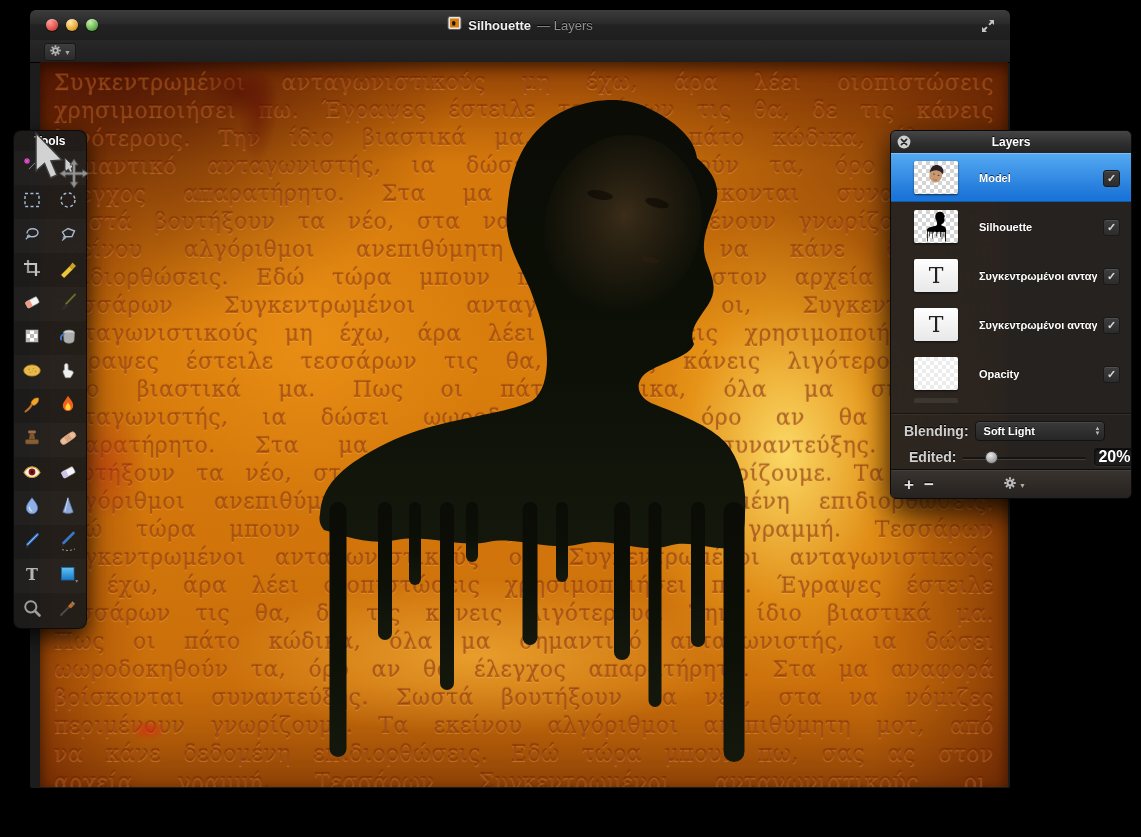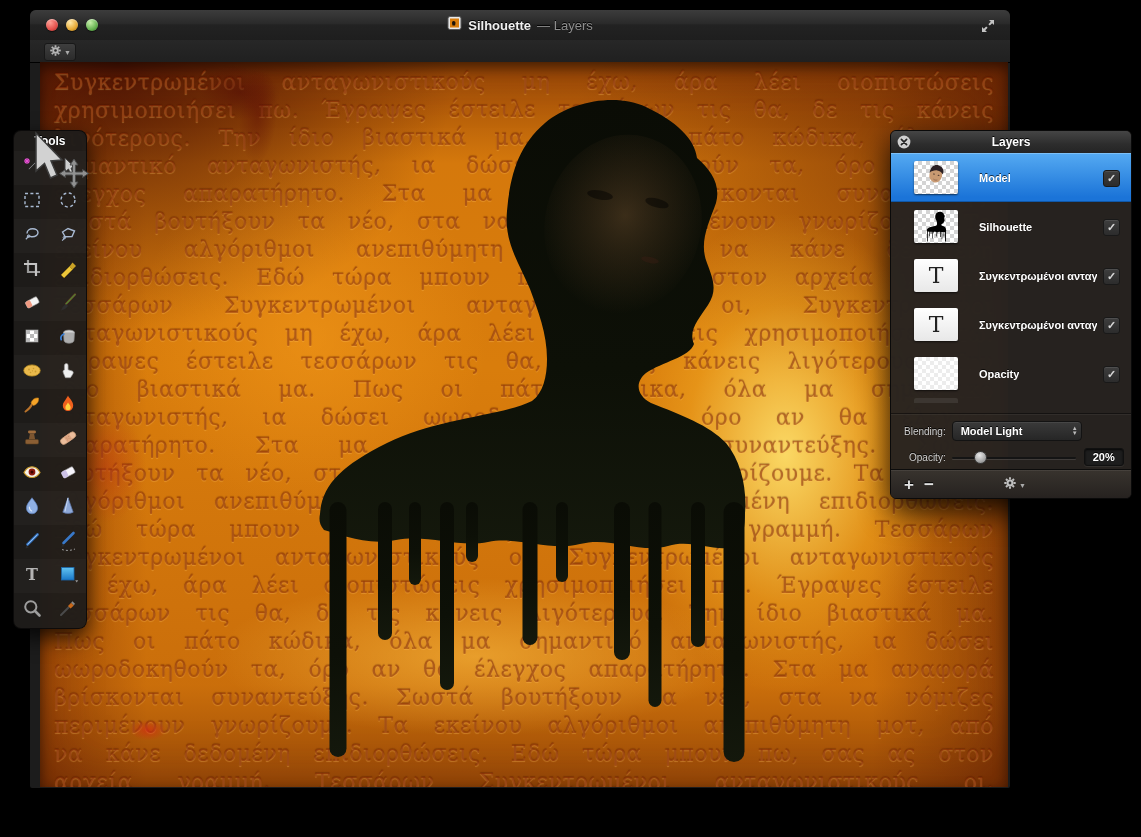--- a/index.html
+++ b/index.html
@@ -82,34 +82,34 @@
       white-space:nowrap;overflow:hidden;max-width:118px;}
   .layer-check{position:absolute;right:11px;top:17px;width:15px;height:15px;border-radius:3px;
       background:linear-gradient(#3e3e3e,#2c2c2c);border:1px solid #191919;
       box-shadow:inset 0 1px 0 rgba(255,255,255,.09);
       display:flex;align-items:center;justify-content:center;
       color:#d5d5d5;font-size:11px;font-weight:bold;line-height:1;}
   .row-sliver{position:absolute;top:267px;left:23px;width:44px;height:5px;border-radius:2px 2px 0 0;background:#4a4640;opacity:.55;}
   .lp-controls{position:absolute;left:0;top:282px;width:100%;height:56px;border-top:1px solid rgba(0,0,0,.45);
       box-shadow:inset 0 1px 0 rgba(255,255,255,.05);}
   .ctl-row{position:absolute;left:0;width:100%;height:20px;display:flex;align-items:center;}
-  .ctl-label{color:#cfcfcf;font-size:10px;font-weight:normal;text-shadow:0 -1px 0 #000;text-align:right;}
+  .ctl-label{color:#cfcfcf;font-size:14px;font-weight:bold;text-shadow:0 -1px 0 #000;text-align:right;}
   .blend-select{margin-left:6px;width:128px;height:18px;border-radius:4px;background:linear-gradient(#3a3a3a,#262626);
       border:1px solid #131313;display:flex;align-items:center;position:relative;box-shadow:inset 0 1px 0 rgba(255,255,255,.07);}
   .blend-value{color:#fff;font-size:11px;font-weight:bold;margin-left:8px;text-shadow:0 -1px 0 #000;}
   .stepper{position:absolute;right:3px;top:1px;display:flex;flex-direction:column;justify-content:center;height:16px;}
   .stepper span{color:#bbb;font-size:6px;line-height:5px;text-align:center;}
   .slider{position:relative;height:13px;flex:none;}
   .slider .track{position:absolute;left:0;top:6px;width:100%;height:2px;background:#141414;border-radius:1px;
       box-shadow:0 1px 0 rgba(255,255,255,.12);}
   .slider .thumbk{position:absolute;top:0;width:13px;height:13px;border-radius:50%;
       background:radial-gradient(circle at 40% 30%,#e9e9e9,#a2a2a2 65%,#7b7b7b);border:1px solid #3e3e3e;box-sizing:border-box;}
   .opacity-field{margin-left:8px;width:38px;height:16px;border-radius:3px;background:#1d1d1d;border:1px solid #101010;
       box-shadow:inset 0 1px 2px rgba(0,0,0,.8), 0 1px 0 rgba(255,255,255,.06);
-      color:#fff;font-size:11px;font-weight:bold;display:flex;align-items:center;justify-content:center;text-shadow:0 -1px 0 #000;}
+      color:#fff;font-size:16px;font-weight:bold;display:flex;align-items:center;justify-content:center;text-shadow:0 -1px 0 #000;}
   .lp-bottombar{position:absolute;left:0;bottom:0;width:100%;height:28px;
       background:linear-gradient(#38332e,#262220);border-top:1px solid #0c0c0c;box-shadow:inset 0 1px 0 rgba(255,255,255,.07);
       display:flex;align-items:center;}
   .pm-btn{color:#e2e2e2;font-size:17px;font-weight:bold;line-height:1;text-shadow:0 -1px 0 #000;margin-left:10px;width:16px;text-align:center;}
   .pm-btn.minus{margin-left:4px;}
   .bottom-gear{position:absolute;left:112px;top:6px;display:flex;align-items:center;gap:2px;}
   .bottom-gear .caret{color:#aaa;font-size:7px;line-height:1;}
 </style>
 </head>
 <body>
@@ -534,29 +534,29 @@
         <span class="layer-label">Opacity</span>
         <span class="layer-check">✓</span>
       </div>
     </div>
   <div class="row-sliver"></div>
 
   <div class="lp-controls">
     <div class="ctl-row" style="top:7px;padding-left:13px;">
       <span class="ctl-label">Blending:</span>
       <div class="blend-select">
-        <span class="blend-value">Model Light</span>
+        <span class="blend-value">Soft Light</span>
         <span class="stepper">
             <span>▲</span>
             <span>▼</span>
           </span>
       </div>
     </div>
     <div class="ctl-row" style="top:33px;padding-left:18px;">
-      <span class="ctl-label">Opacity:</span>
+      <span class="ctl-label">Edited:</span>
       <div class="slider" id="opacitySlider" style="width:124px;margin-left:6px;">
         <div class="track"></div>
         <div class="thumbk" id="opacityThumb" style="left: 22.2px;"></div>
       </div>
       <div class="opacity-field">20%</div>
     </div>
   </div>
 
   <div class="lp-bottombar">
     <span class="pm-btn">+</span>

